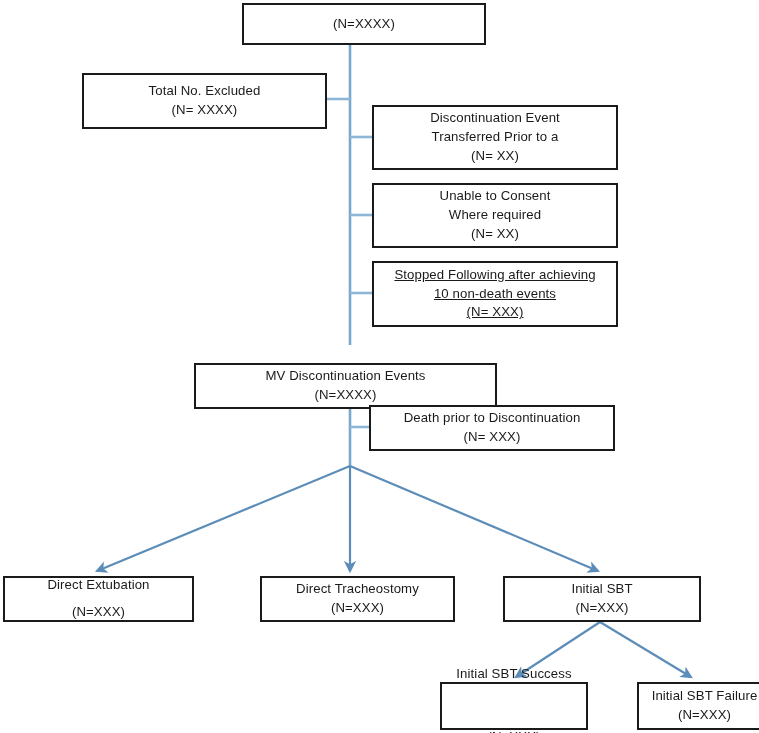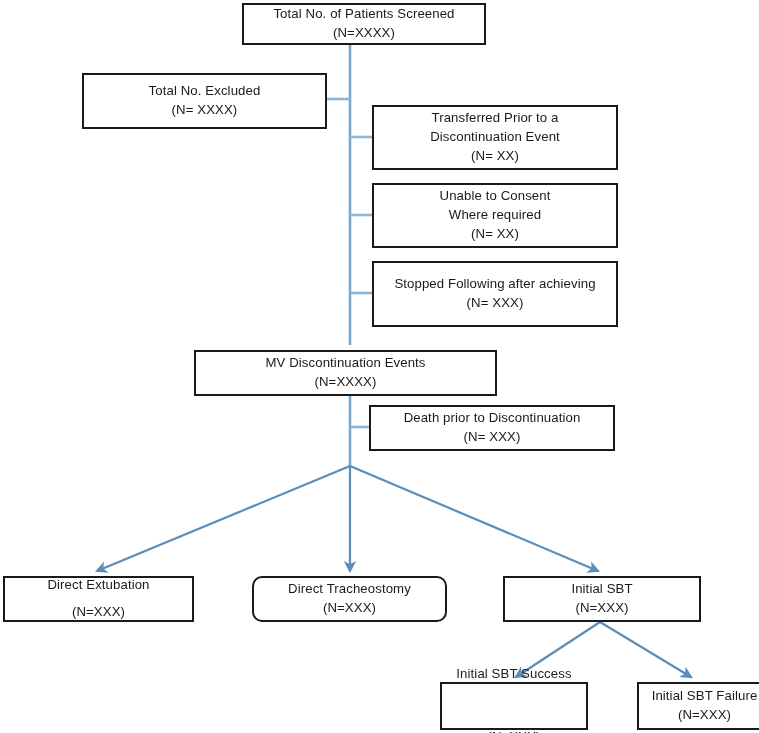--- a/index.html
+++ b/index.html
@@ -70,62 +70,62 @@
 
     <path d="M350,466 L97,571" fill="none" stroke="#5b8db8" stroke-width="2.2" marker-end="url(#arrowhead)"></path>
     <path d="M350,466 L350,571" fill="none" stroke="#5b8db8" stroke-width="2.2" marker-end="url(#arrowhead)"></path>
     <path d="M350,466 L598,571" fill="none" stroke="#5b8db8" stroke-width="2.2" marker-end="url(#arrowhead)"></path>
 
     <path d="M600,622 L516,677" fill="none" stroke="#5b8db8" stroke-width="2.2" marker-end="url(#arrowhead)"></path>
     <path d="M600,622 L691,677" fill="none" stroke="#5b8db8" stroke-width="2.2" marker-end="url(#arrowhead)"></path>
   </svg>
 
   <div class="node" style="left:242px; top:3px; width:244px; height:42px;">
-    <span class="line">Total No. of Patients Screened</span>
     <span class="line">(N=XXXX)</span>
   </div>
 
   <div class="node" style="left:82px; top:73px; width:245px; height:56px;">
     <span class="line">Total No. Excluded</span>
     <span class="line">(N= XXXX)</span>
   </div>
 
   <div class="node" style="left:372px; top:105px; width:246px; height:65px;">
+    <span class="line">Discontinuation Event</span>
     <span class="line">Transferred Prior to a</span>
-    <span class="line">Discontinuation Event</span>
     <span class="line">(N= XX)</span>
   </div>
 
   <div class="node" style="left:372px; top:183px; width:246px; height:65px;">
     <span class="line">Unable to Consent</span>
     <span class="line">Where required</span>
     <span class="line">(N= XX)</span>
   </div>
 
-  <div class="node" style="left:372px; top:261px; width:246px; height:66px;">
+  <div class="node" style="left:372px; top:261px; width:246px; height:66px;text-decoration:underline;">
     <span class="line">Stopped Following after achieving</span>
+    <span class="line">10 non-death events</span>
     <span class="line">(N= XXX)</span>
   </div>
 
-  <div class="node" style="left:194px; top:350px; width:303px; height:46px;">
+  <div class="node" style="left:194px; top:363px; width:303px; height:46px;">
     <span class="line">MV Discontinuation Events</span>
     <span class="line">(N=XXXX)</span>
   </div>
 
   <div class="node" style="left:369px; top:405px; width:246px; height:46px;">
     <span class="line">Death prior to Discontinuation</span>
     <span class="line">(N= XXX)</span>
   </div>
 
   <div class="node" style="left:3px; top:576px; width:191px; height:46px;gap:8px;">
     <span class="line">Direct Extubation</span>
     <span class="line">(N=XXX)</span>
   </div>
 
-  <div class="node" style="left:252px; top:576px; width:195px; height:46px;border-radius:10px;">
+  <div class="node" style="left:260px; top:576px; width:195px; height:46px;">
     <span class="line">Direct Tracheostomy</span>
     <span class="line">(N=XXX)</span>
   </div>
 
   <div class="node" style="left:503px; top:576px; width:198px; height:46px;">
     <span class="line">Initial SBT</span>
     <span class="line">(N=XXX)</span>
   </div>
 
   <div class="node" style="left:440px; top:682px; width:148px; height:48px;gap:44px;">

